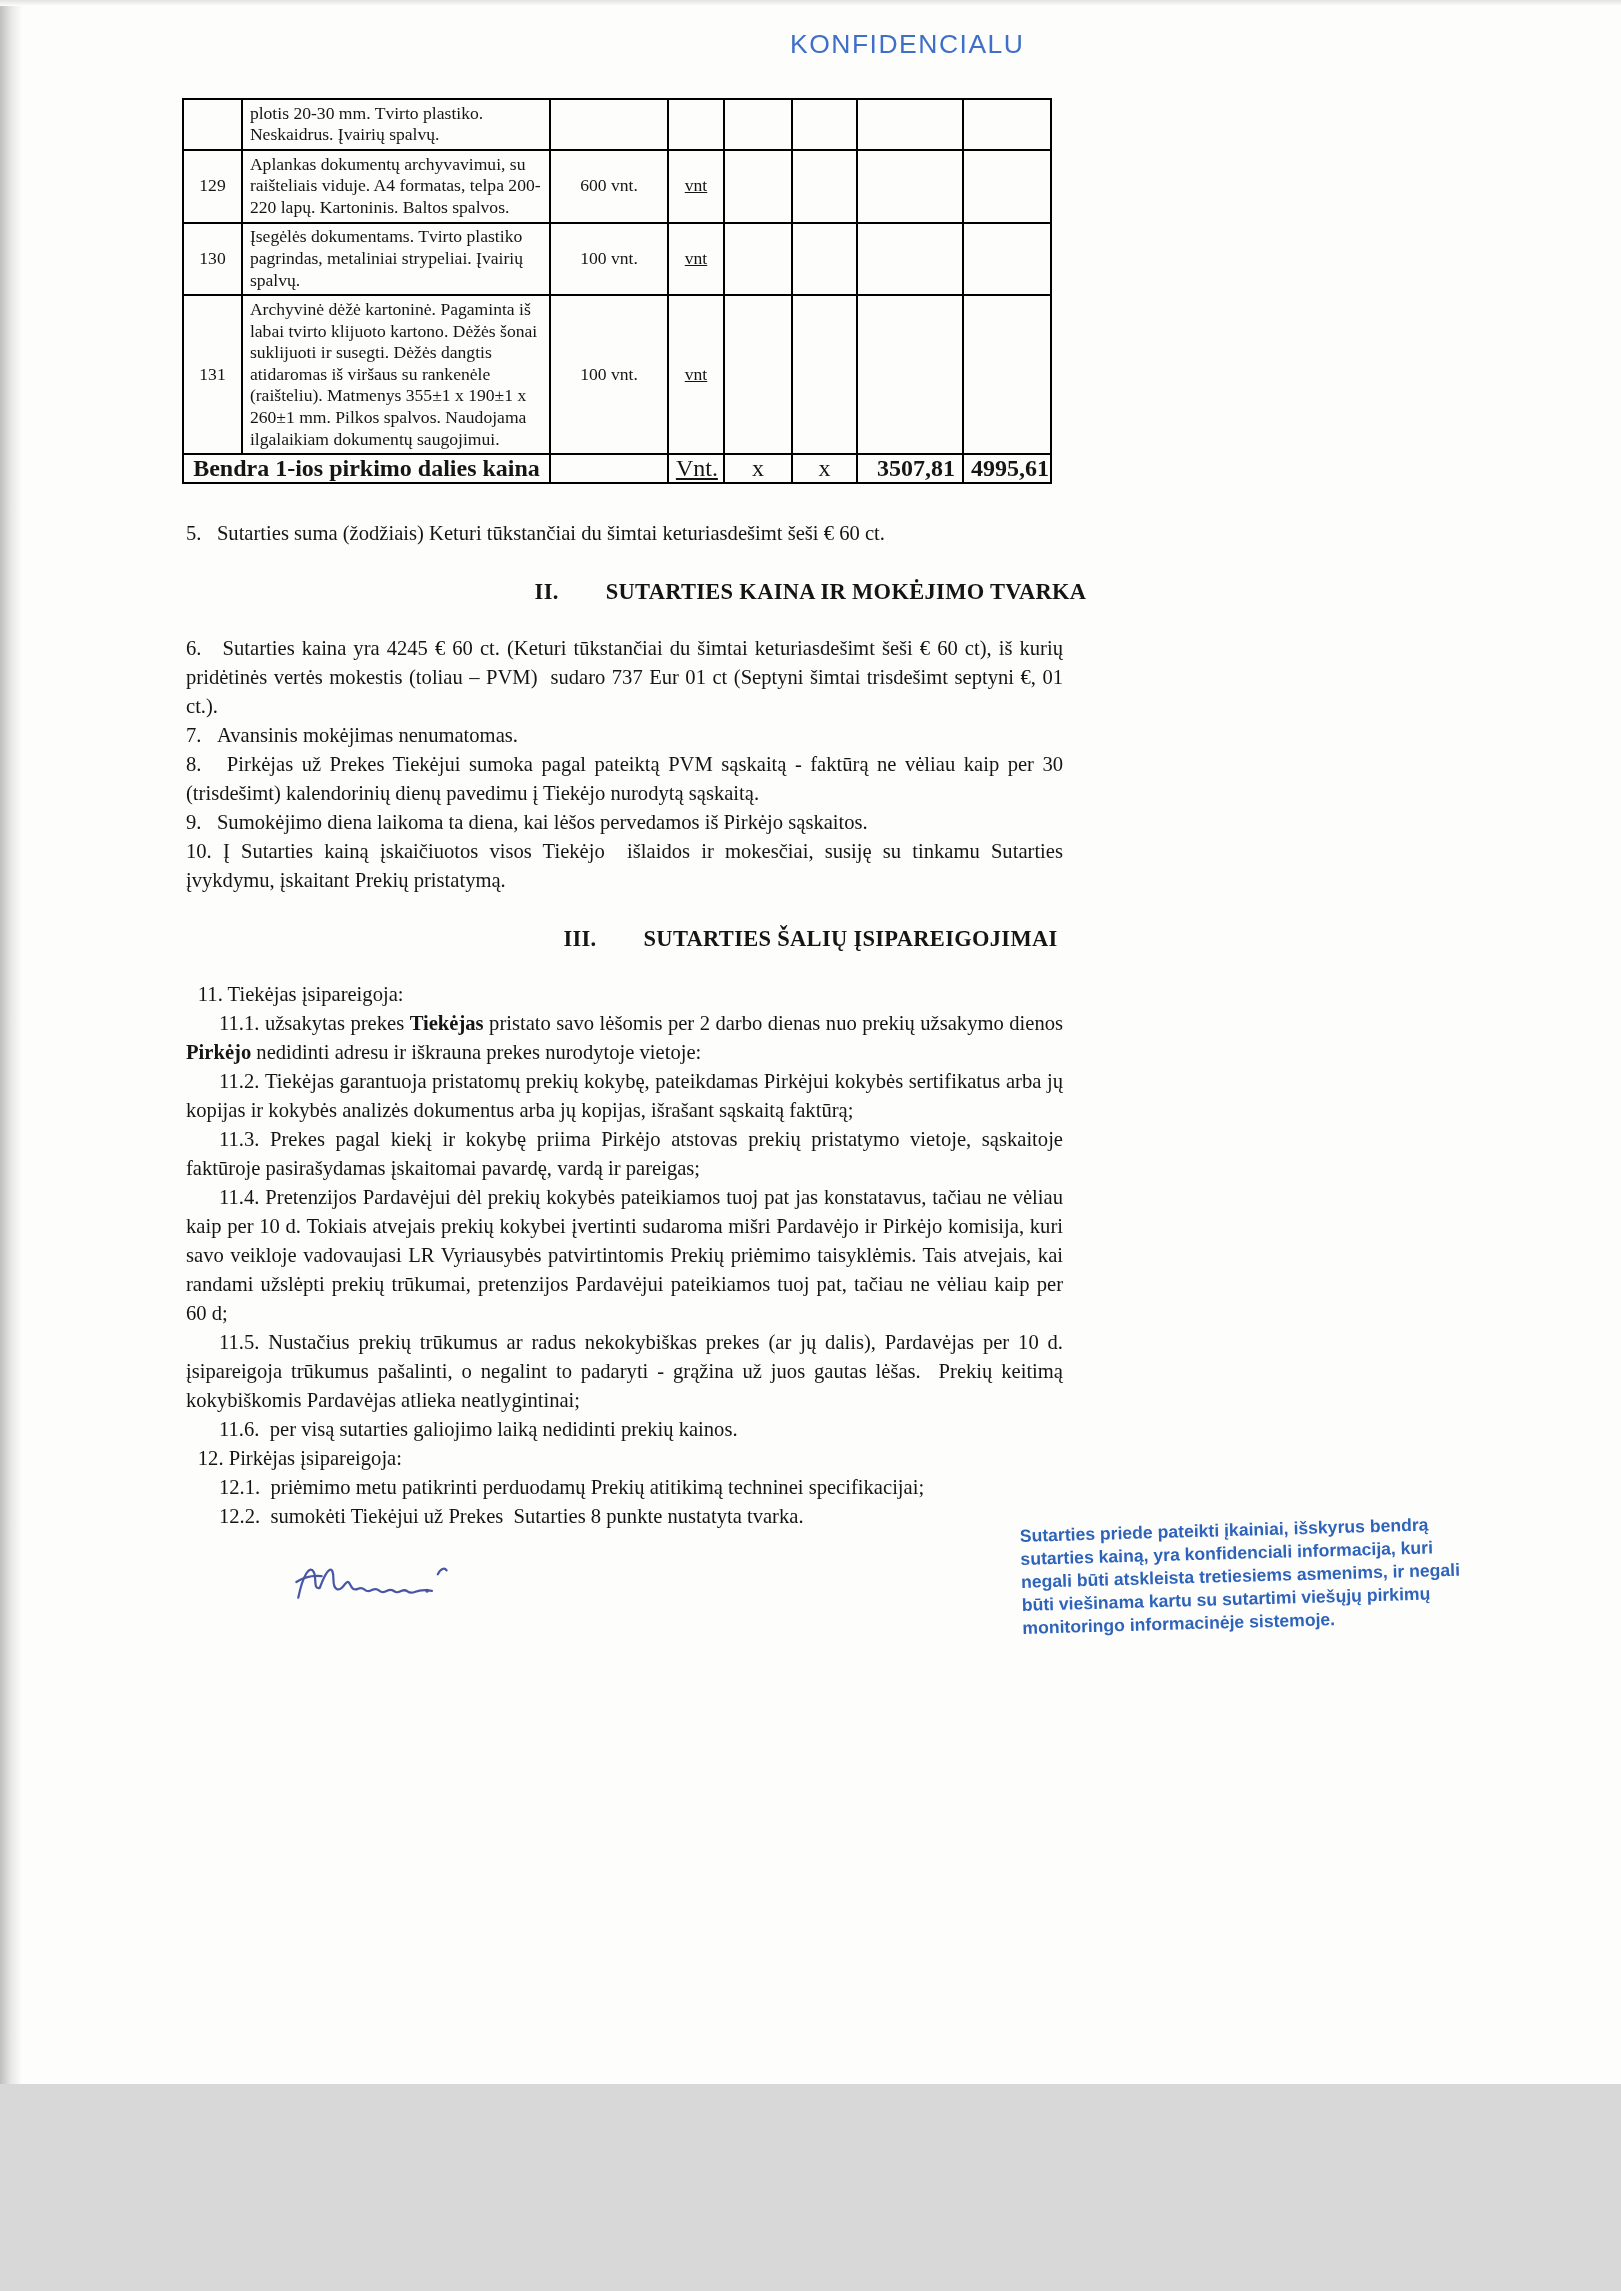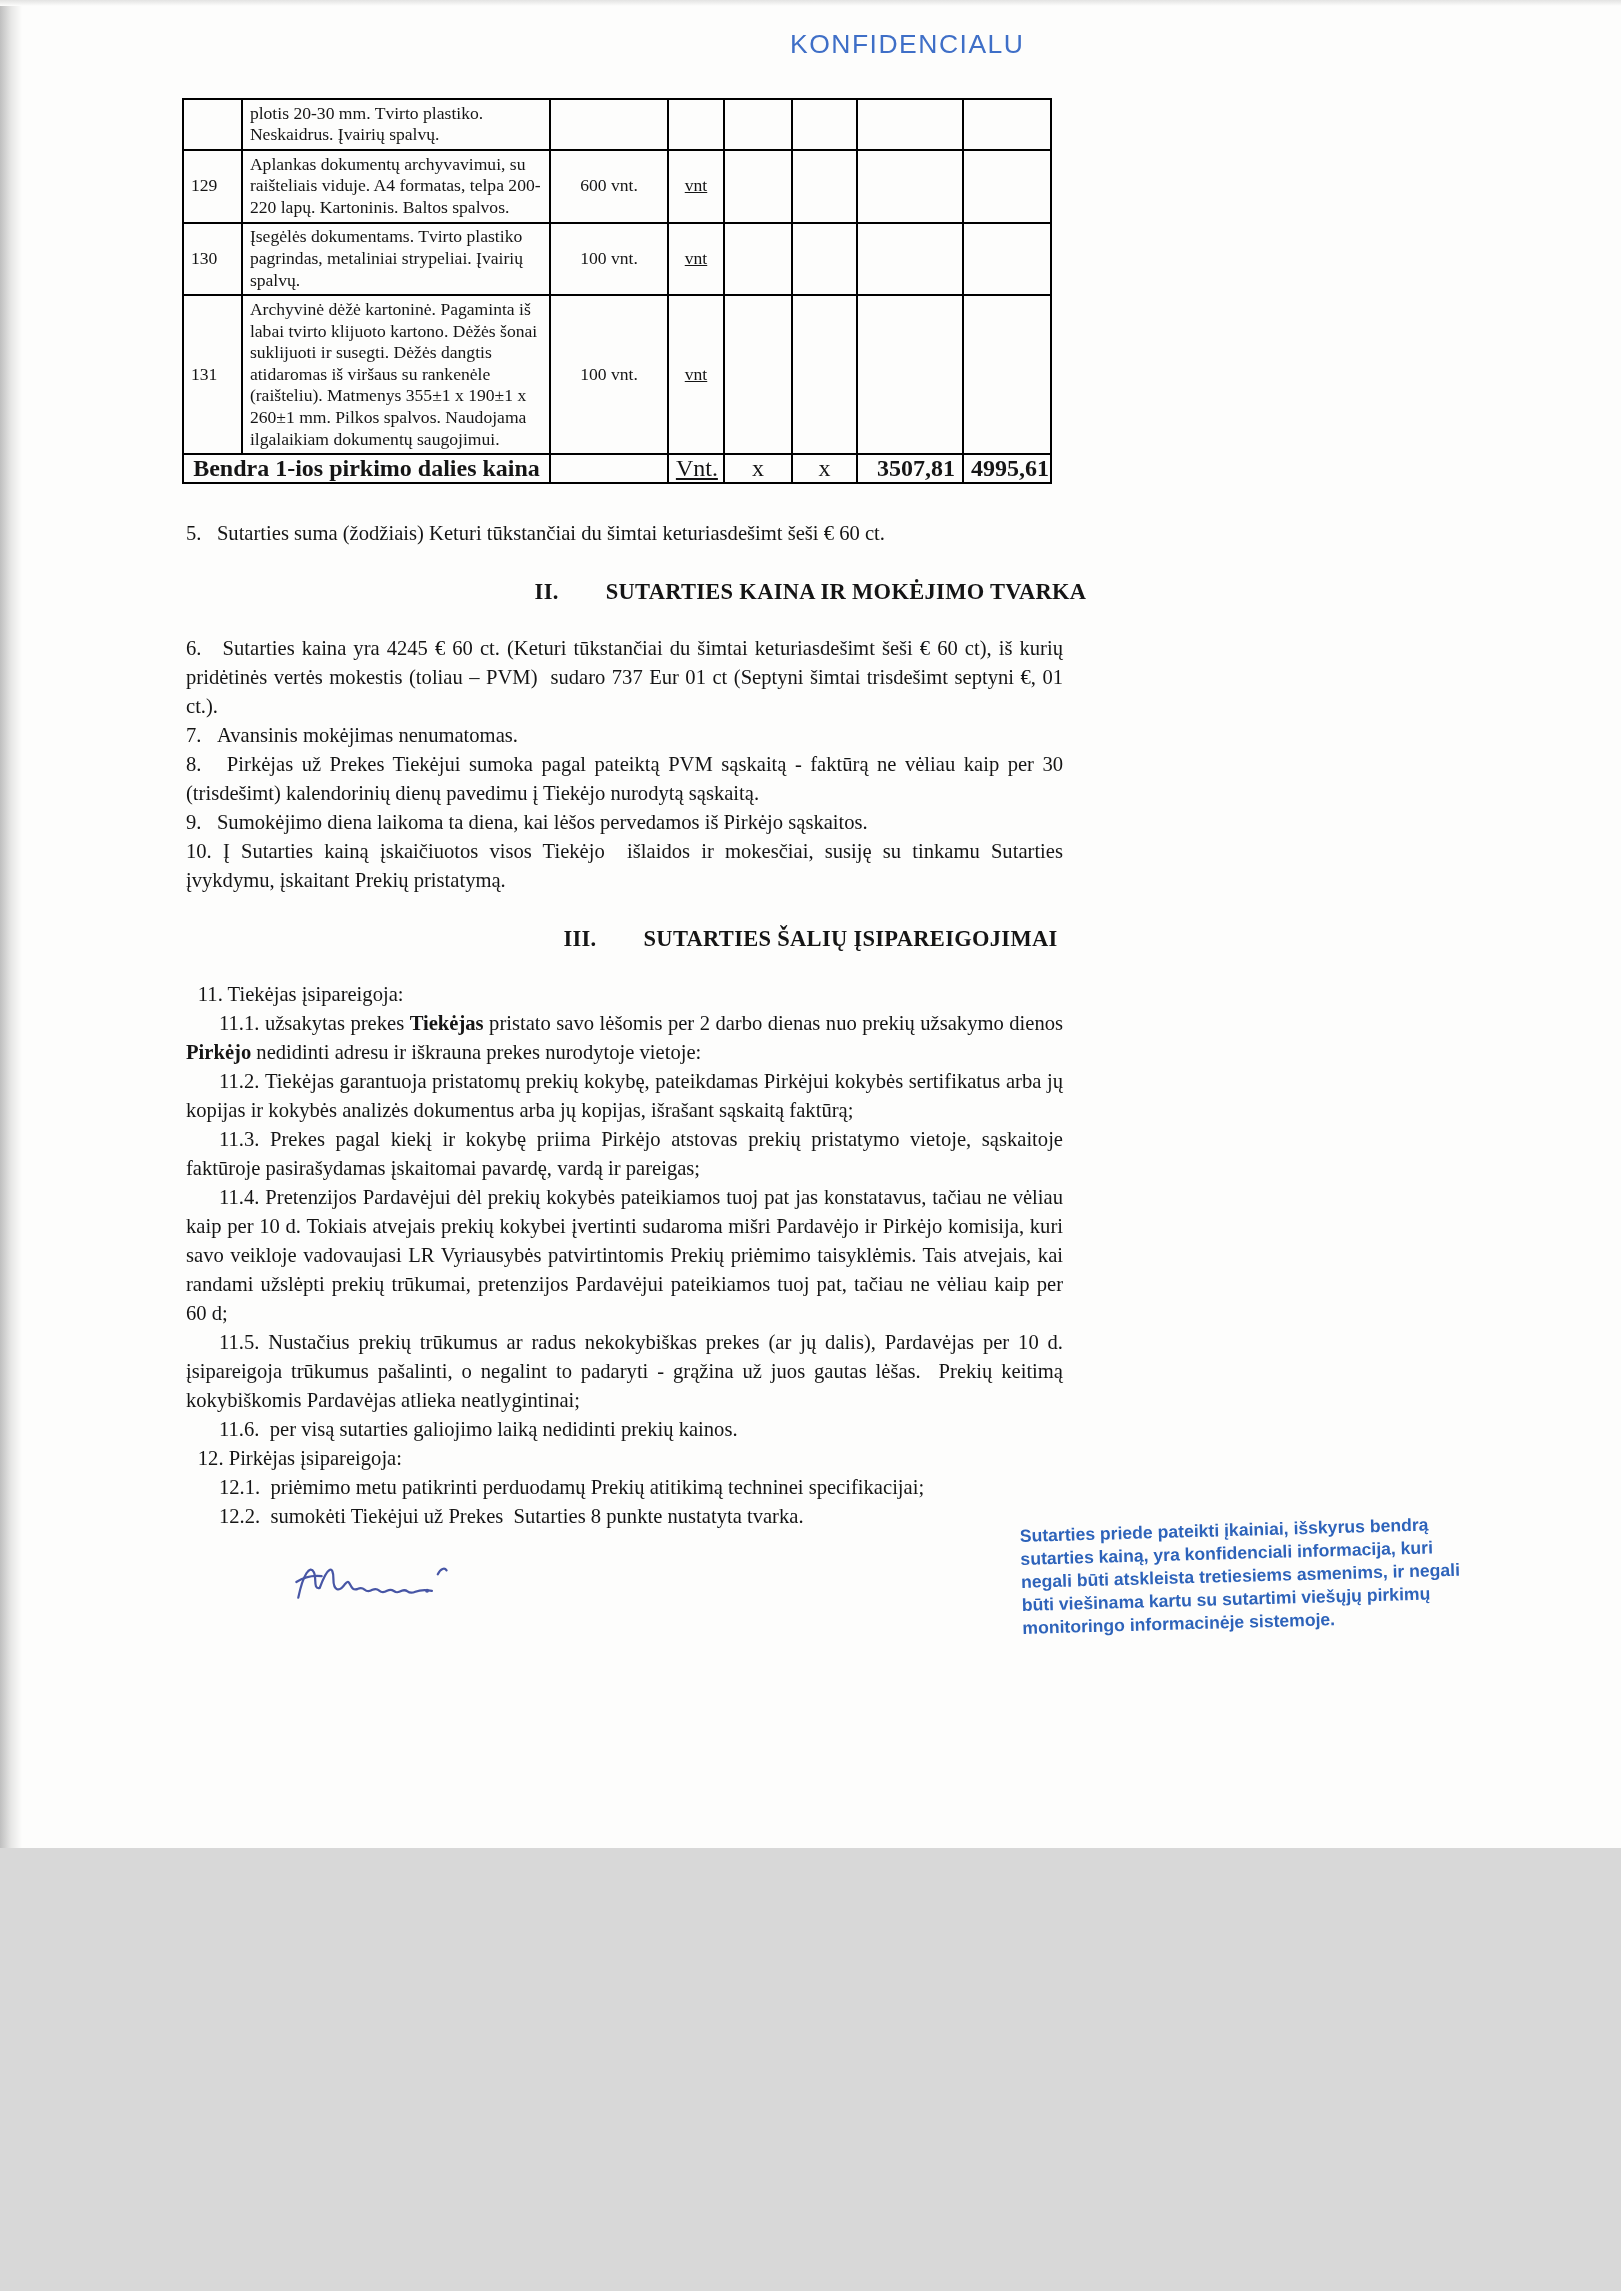--- a/index.html
+++ b/index.html
@@ -1,18 +1,18 @@
 <!DOCTYPE html>
 <html><head>
 <meta charset="utf-8">
 <style>
   html,body { margin:0; padding:0; background:#d8d8d8; }
   .page {
     position:relative;
-    width:1621px; height:1848px;
+    width:1621px; height:2084px;
     background:#fdfdfc;
     font-family:"Liberation Serif", serif;
     color:#151515;
     overflow:hidden;
   }
   .edge-left {
     position:absolute; left:0; top:0; width:21.6px; height:100%;
     background:linear-gradient(90deg,#bfbfbf 0%,#e7e7e6 50%,#fdfdfc 100%);
   }
   .edge-top {
@@ -32,21 +32,21 @@
     table-layout:fixed;
     width:866px;
     font-size:17.6px; line-height:21.6px;
   }
   .items-table td {
     border:2px solid #000000;
     padding:2.9px 6.9px;
     vertical-align:middle;
     overflow:hidden;
   }
-  .items-table td.c-num  { }
+  .items-table td.c-num  { text-align:center; }
   .items-table td.c-desc { vertical-align:top; text-align:left; }
   .items-table td.c-qty  { text-align:center; }
   .items-table td.c-unit { text-align:center;text-decoration:underline; }
   .items-table tr.summary td { font-size:24px; }
   .items-table td.c-label { font-weight:bold; text-align:center; font-size:19.6px; }
   .items-table td.c-sum   { font-weight:bold; text-align:right; }
   .items-table td.c-x     { text-align:center; }
   
   .content {
     width:877px;

